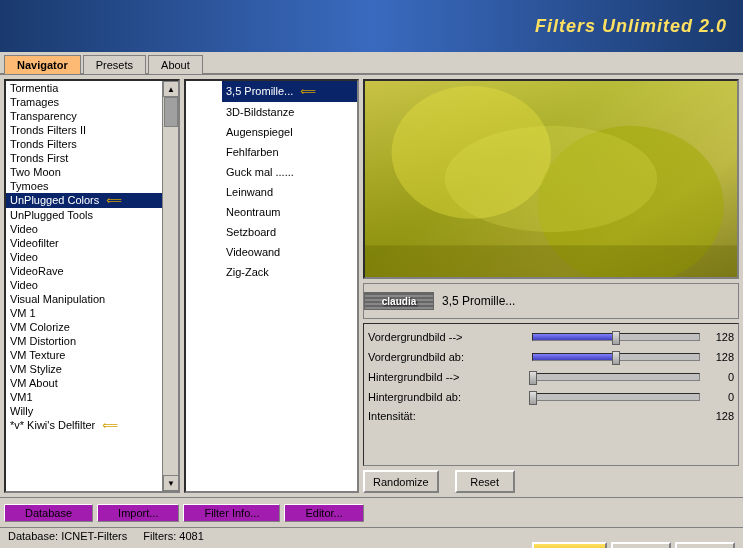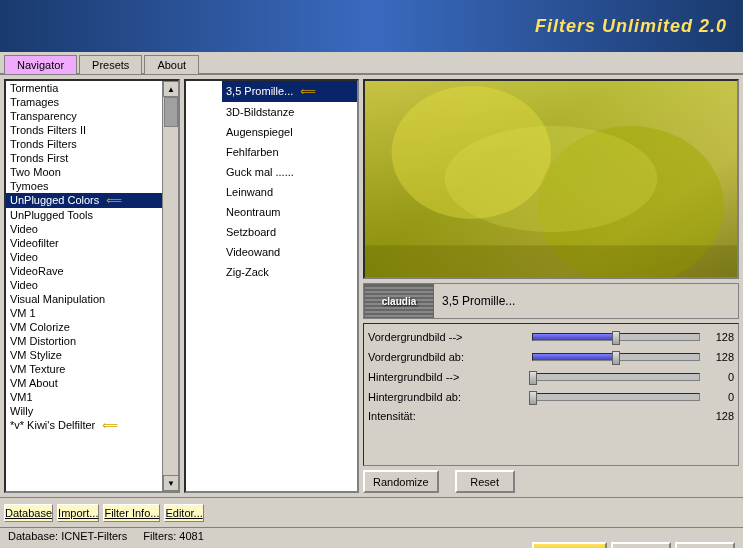--- a/index.html
+++ b/index.html
@@ -44,22 +44,22 @@
       border: 1px solid #808080;
       border-bottom: none;
       padding: 3px 12px;
       cursor: pointer;
       font-size: 11px;
       margin-right: 2px;
       position: relative;
       top: 1px;
     }
     .tab.active {
-      background: #f0abfc;
-      font-weight: normal;
+      background: #fdba74;
+      font-weight: bold;
       z-index: 2;
     }
 
     
     .main-content {
       display: flex;
       height: calc(548px - 40px - 30px - 30px - 26px);
       background: #d4d0c8;
       padding: 4px;
       gap: 4px;
@@ -138,21 +138,21 @@
     .plugin-info-bar {
       display: flex;
       align-items: center;
       background: #d4d0c8;
       border: 1px solid #808080;
       height: 36px;
       gap: 4px;
     }
     .plugin-logo {
       width: 70px;
-      height: 34px;
+      height: 18px;
       background: #8b5cf6;
       border: 1px solid #666;
       display: flex;
       align-items: center;
       justify-content: center;
       overflow: hidden;
       position: relative;
       flex-shrink: 0;
     }
     .plugin-logo-stripes {
@@ -246,27 +246,26 @@
     .bottom-toolbar {
       display: flex;
       align-items: center;
       background: #d4d0c8;
       border-top: 1px solid #808080;
       padding: 2px 4px;
       height: 30px;
       gap: 4px;
     }
     .toolbar-btn {
-      background: #fef9c3;
+      background: #a21caf;
       border: 1px solid;
       border-color: #fff #808080 #808080 #fff;
-      padding: 2px 0;
+      padding: 2px 20px;
       cursor: pointer;
       font-size: 11px;
-      text-decoration: underline;
     }
 
     
     .status-bar {
       display: flex;
       background: #d4d0c8;
       border-top: 1px solid #808080;
       padding: 2px 8px;
       height: 26px;
       font-size: 11px;
@@ -359,22 +358,22 @@
           <div class="filter-list-item">UnPlugged Tools</div>
           <div class="filter-list-item">Video</div>
           <div class="filter-list-item">Videofilter</div>
           <div class="filter-list-item">Video</div>
           <div class="filter-list-item">VideoRave</div>
           <div class="filter-list-item">Video</div>
           <div class="filter-list-item">Visual Manipulation</div>
           <div class="filter-list-item">VM 1</div>
           <div class="filter-list-item">VM Colorize</div>
           <div class="filter-list-item">VM Distortion</div>
+          <div class="filter-list-item">VM Texture</div>
           <div class="filter-list-item">VM Stylize</div>
-          <div class="filter-list-item">VM Texture</div>
           <div class="filter-list-item">VM About</div>
           <div class="filter-list-item">VM1</div>
           <div class="filter-list-item">Willy</div>
           <div class="filter-list-item">*v* Kiwi's Delfilter<span style="margin-left: 4px; color: rgb(212, 160, 0);"> ⟸</span></div>
         </div>
       <div class="list-scroll-bar">
         <div class="scroll-arrow">▲</div>
         <div class="scroll-track">
           <div class="scroll-thumb-box"></div>
         </div>

